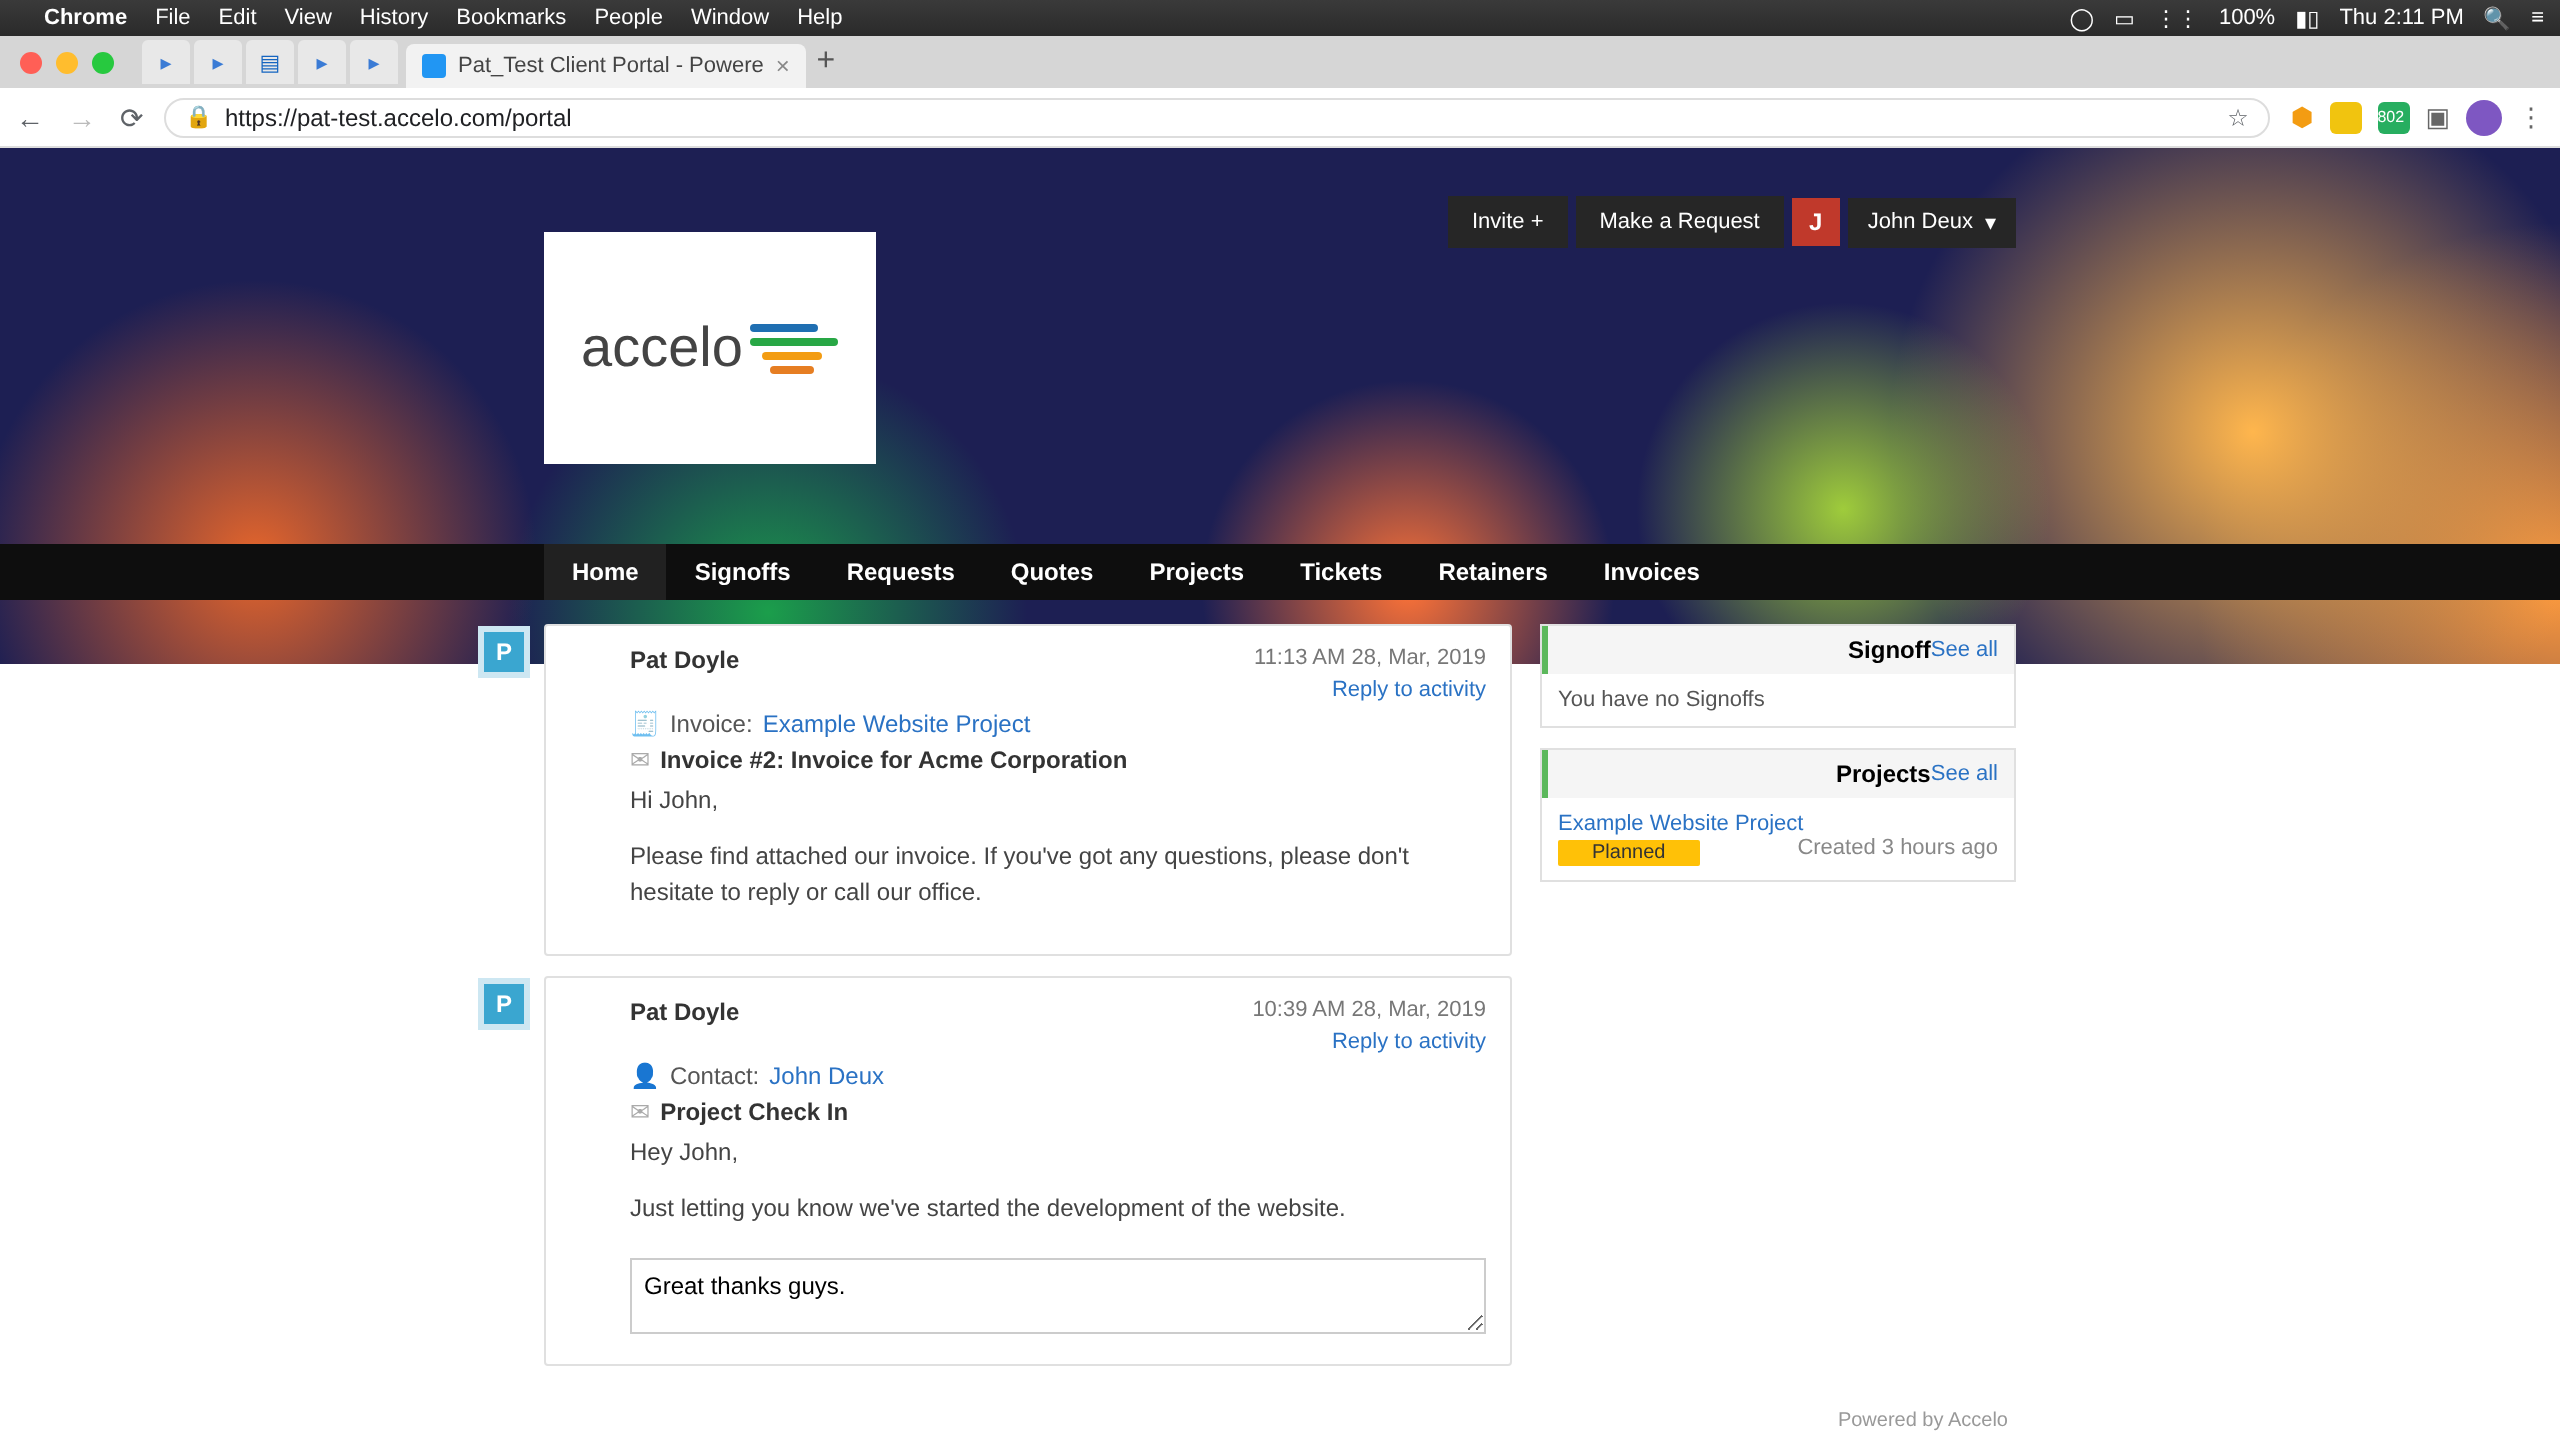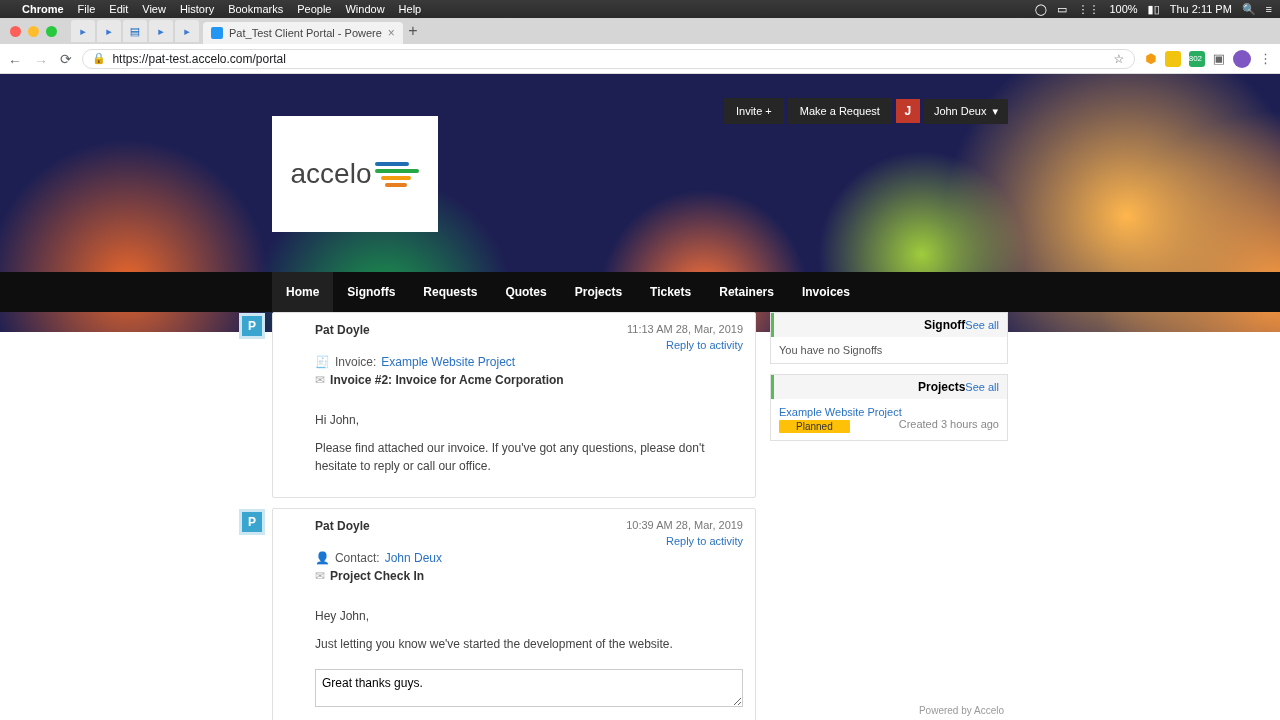--- a/index.html
+++ b/index.html
@@ -51,42 +51,42 @@
 .hero-bar .btn { background: #262626; color: #fff; font-size: 11px; padding: 7px 12px; cursor: pointer; }
 .hero-bar .ava { width: 24px; height: 24px; background: #c0392b; color: #fff; font-size: 12px; display: flex; align-items: center; justify-content: center; font-weight: 600; }
 .hero-bar .user { background: #262626; color: #fff; font-size: 11px; padding: 6px 10px; display: flex; align-items: center; gap: 6px; }
 .logo-card { position: absolute; left: 272px; top: 42px; width: 166px; height: 116px; background: #fff; display: flex; align-items: center; justify-content: center; }
 .logo-card .logo { font-size: 28px; color: #444; font-weight: 400; display: flex; align-items: center; gap: 4px; }
 .logo-card .bars { display: flex; flex-direction: column; gap: 3px; }
 .logo-card .bar { height: 4px; border-radius: 2px; }
 .b1 { width: 34px; background: #1f6fb2; } .b2 { width: 44px; background: #28a745; } .b3 { width: 30px; background: #f39c12; margin-left: 6px; } .b4 { width: 22px; background: #e67e22; margin-left: 10px; }
 
 
-.navbar { position: absolute; left: 0; right: 0; top: 198px; height: 40px; background: #0e0e0e; display: flex; padding-left: 272px; }
+.navbar { position: absolute; left: 0; right: 0; top: 198px; height: 28px; background: #0e0e0e; display: flex; padding-left: 272px; }
 .navbar .ni { color: #fff; font-size: 12px; font-weight: 600; padding: 0 14px; display: flex; align-items: center; cursor: pointer; }
 .navbar .ni.active { background: #212121; }
 
 
 .content { position: absolute; top: 238px; left: 272px; width: 736px; display: flex; gap: 14px; }
 .feed { width: 484px; }
 .side { width: 238px; }
 
 
 .card { background: #fff; border: 1px solid #e0e0e0; border-radius: 2px; margin-bottom: 10px; position: relative; padding: 10px 12px 12px 42px; font-size: 12px; color: #333; }
 .card .ava-abs { position: absolute; left: -34px; top: 0; width: 26px; height: 26px; background: #3aa6d0; color: #fff; display: flex; align-items: center; justify-content: center; font-weight: 600; border: 3px solid #cde7f2; }
 .card .tl { position: absolute; left: -22px; top: 0; bottom: -10px; width: 2px; background: #d0e6ef; z-index: -1; }
 .card .head { display: flex; justify-content: space-between; }
 .card .name { font-weight: 600; }
 .card .ts { color: #777; font-size: 11px; }
 .card .row { margin-top: 4px; display: flex; align-items: center; gap: 5px; }
 .card .lbl { color: #555; }
 .card .link { color: #2a72c4; cursor: pointer; }
 .card .reply-link { color: #2a72c4; font-size: 11px; text-align: right; margin-top: -14px; cursor: pointer; }
 .card .sub { font-weight: 600; color: #333; }
-.card .body { margin-top: 24px; color: #444; line-height: 1.5; }
+.card .body { margin-top: 4px; color: #444; line-height: 1.5; }
 .card .body p { margin-bottom: 10px; }
 .card textarea { width: 100%; border: 1px solid #ccc; padding: 6px; font-size: 12px; font-family: inherit; resize: vertical; height: 38px; margin-top: 6px; }
 .card .actions { display: flex; justify-content: space-between; align-items: center; margin-top: 8px; }
 .card .btn-reply { background: #2a72c4; color: #fff; border: none; padding: 5px 12px; font-size: 12px; cursor: pointer; border-radius: 2px; }
 .card .cancel { color: #2a72c4; font-size: 12px; cursor: pointer; }
 
 
 .panel { border: 1px solid #e0e0e0; margin-bottom: 10px; }
 .panel .ph { display: flex; justify-content: flex-end; align-items: center; padding: 5px 8px; background: #f5f5f5; border-left: 3px solid #5cb85c; font-size: 12px; font-weight: 600; }
 .panel .ph.proj { border-left-color: #5cb85c; }

